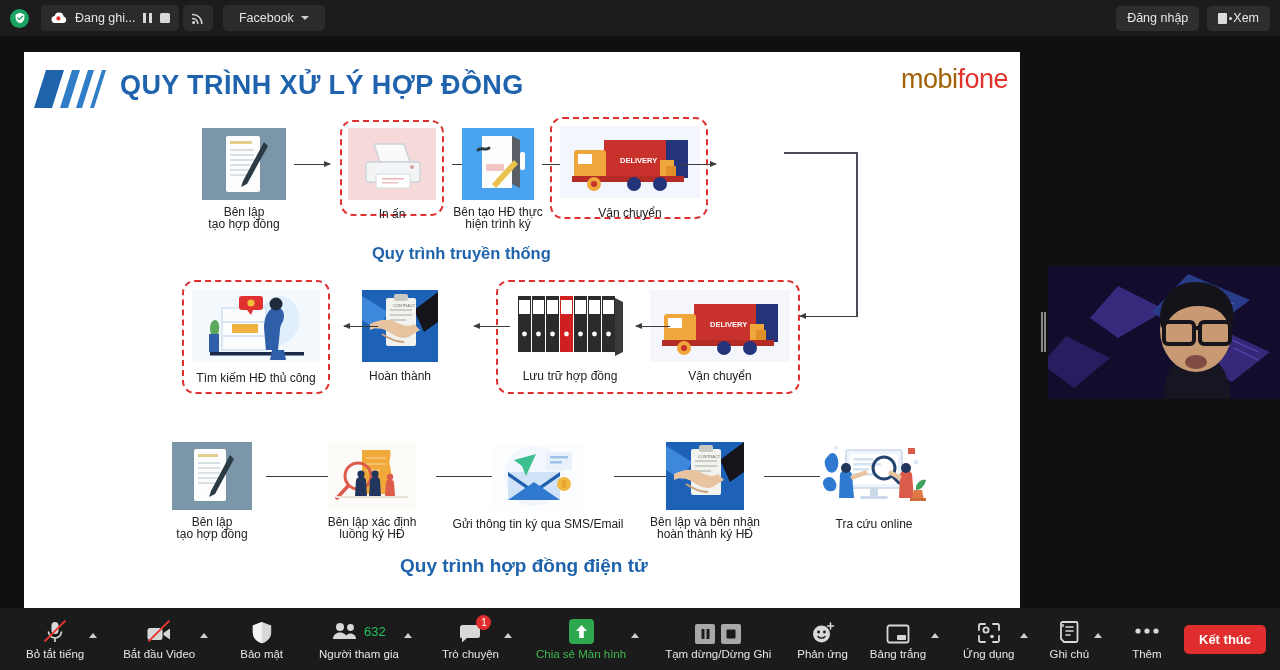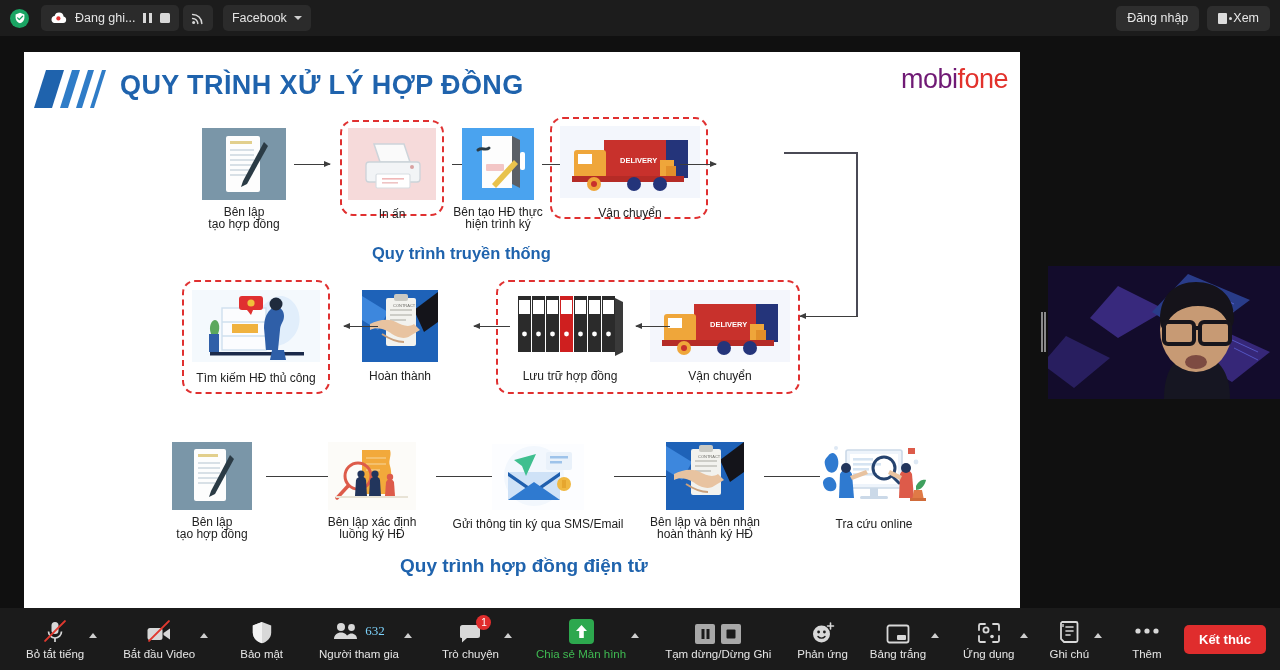--- a/index.html
+++ b/index.html
@@ -32,21 +32,21 @@
   .rec-btn { display: flex; align-items: center; justify-content: center; cursor: pointer; }
   .pause-ic { display: flex; gap: 2.5px; }
   .pause-ic i { display: block; width: 3px; height: 10px; background: #d8d8d8; }
   .stop-ic { width: 10px; height: 10px; background: #d8d8d8; border-radius: 1.5px; }
   .cast-pill {
     margin-left: 4px; height: 26px; width: 30px; background: #2b2b2b; border-radius: 5px;
     display: flex; align-items: center; justify-content: center;
   }
   .fb-pill {
     margin-left: 10px; height: 26px; background: #2b2b2b; border-radius: 5px;
-    display: flex; align-items: center; padding: 0 9px; gap: 7px; cursor: pointer;
+    display: flex; align-items: center; padding: 0 16px; gap: 7px; cursor: pointer;
   }
   .fb-pill span { color: #e4e4e4; font-size: 12.5px; }
   .caret { width: 0; height: 0; border-left: 4px solid transparent; border-right: 4px solid transparent; border-top: 4.5px solid #cfcfcf; }
 
   .topbar-right { margin-left: auto; display: flex; align-items: center; gap: 8px; margin-right: 10px; }
   .tb-btn {
     height: 25px; background: #2e2e2e; border-radius: 5px; padding: 0 11px;
     display: flex; align-items: center; gap: 6px; color: #e8e8e8; font-size: 12.5px; cursor: pointer;
   }
   .view-ic { width: 9px; height: 11px; background: #dcdcdc; border-radius: 1px; position: relative; }
@@ -61,21 +61,21 @@
   .logo-mark { position: absolute; left: 8px; top: 16px; width: 78px; height: 42px; }
   .slide-title {
     position: absolute; left: 96px; top: 18px;
     font-size: 27px; font-weight: bold; color: #1f63ad; letter-spacing: .4px;
     white-space: nowrap;
   }
   .mobifone {
     position: absolute; right: 12px; top: 12px;
     font-size: 27px; letter-spacing: -0.5px; font-weight: 500;
   }
-  .mobifone .mb { color: #701a75; }
+  .mobifone .mb { color: #a16207; }
   .mobifone .fo { color: #e2322c; }
 
   
   .node { position: absolute; }
   .node .thumb { position: relative; overflow: hidden; }
   .node .cap {
     position: absolute; left: 50%; transform: translateX(-50%);
     text-align: center; color: #222; font-size: 12px; line-height: 12px; white-space: nowrap;
   }
   .dashbox {
@@ -129,21 +129,21 @@
   .chev {
     width: 0; height: 0; border-left: 4.5px solid transparent; border-right: 4.5px solid transparent;
     border-bottom: 5px solid #cfcfcf; margin-bottom: 7px; cursor: pointer;
   }
   .tool-grp { display: flex; align-items: center; gap: 5px; }
   .badge {
     position: absolute; top: -3px; right: -9px; min-width: 15px; height: 15px;
     background: #e02d2d; color: #fff; border-radius: 8px; font-size: 10px;
     display: flex; align-items: center; justify-content: center; padding: 0 3px;
   }
-  .count { color: #7dd3fc; font-size: 13px; margin-left: 6px; font-family: Liberation Serif, serif; }
+  .count { color: #22c55e; font-size: 13px; margin-left: 6px; }
   .end-btn {
     background: #e02d2d; color: #fff; font-size: 13px; font-weight: bold;
     border-radius: 5px; padding: 7px 15px; cursor: pointer; margin-right: 14px;
   }
   .strike {
     position: absolute; left: 50%; top: 50%; width: 30px; height: 2px; background: #e0392f;
     transform: translate(-50%,-50%) rotate(-45deg); border-radius: 1px;
   }
 </style>
 </head>

